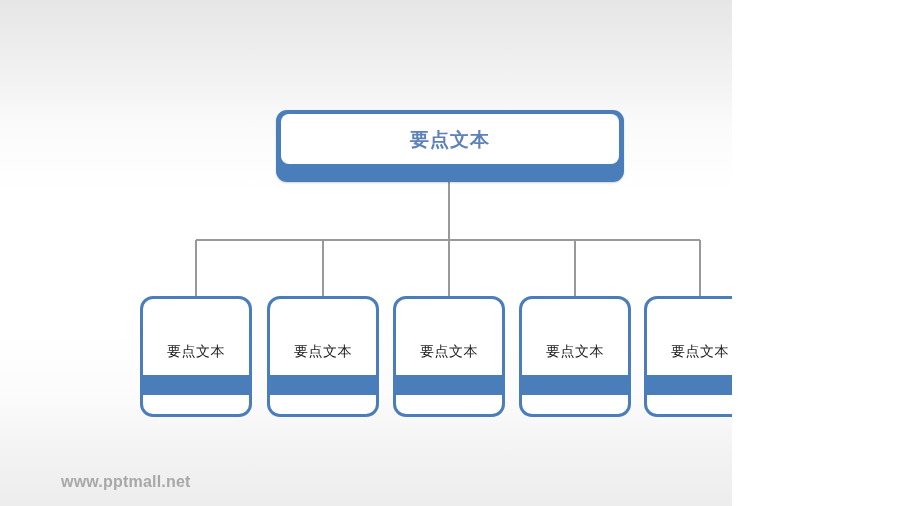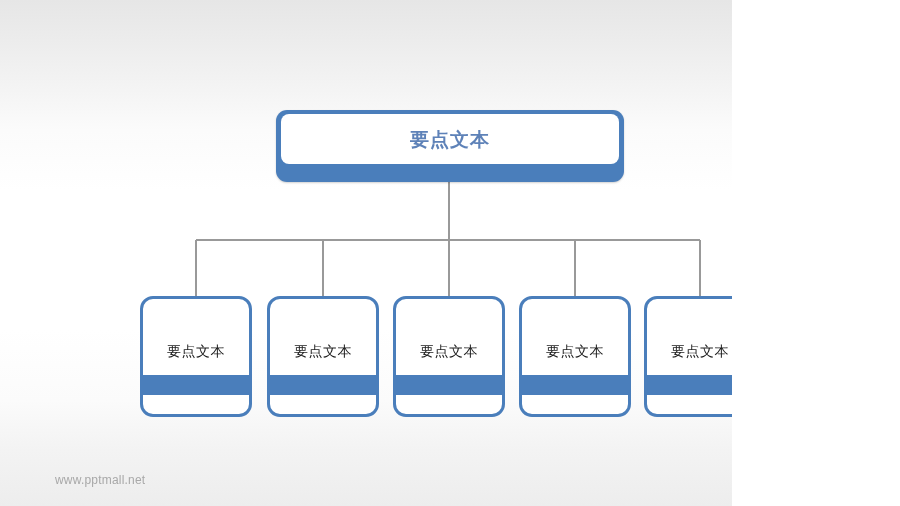--- a/index.html
+++ b/index.html
@@ -118,26 +118,27 @@
     left: 0;
     right: 0;
     top: 76px;
     height: 20px;
     background: #4a7ebb;
   }
 
   
   #watermark {
     position: absolute;
-    left: 55px;
+    left: 61px;
     top: 474px;
-    font-size: 12px;
+    font-size: 16px;
     color: #a8a8a8;
     letter-spacing: 0.2px;
     line-height: 1;
+    font-weight: bold;
   }
 </style>
 </head>
 <body>
 
 <div id="slide">
 
   <div id="brand-logo">
     <svg width="90" height="40" viewBox="0 0 90 40" xmlns="http://www.w3.org/2000/svg">
       <g fill="none" stroke="#4a4a4a" stroke-width="1.3">

